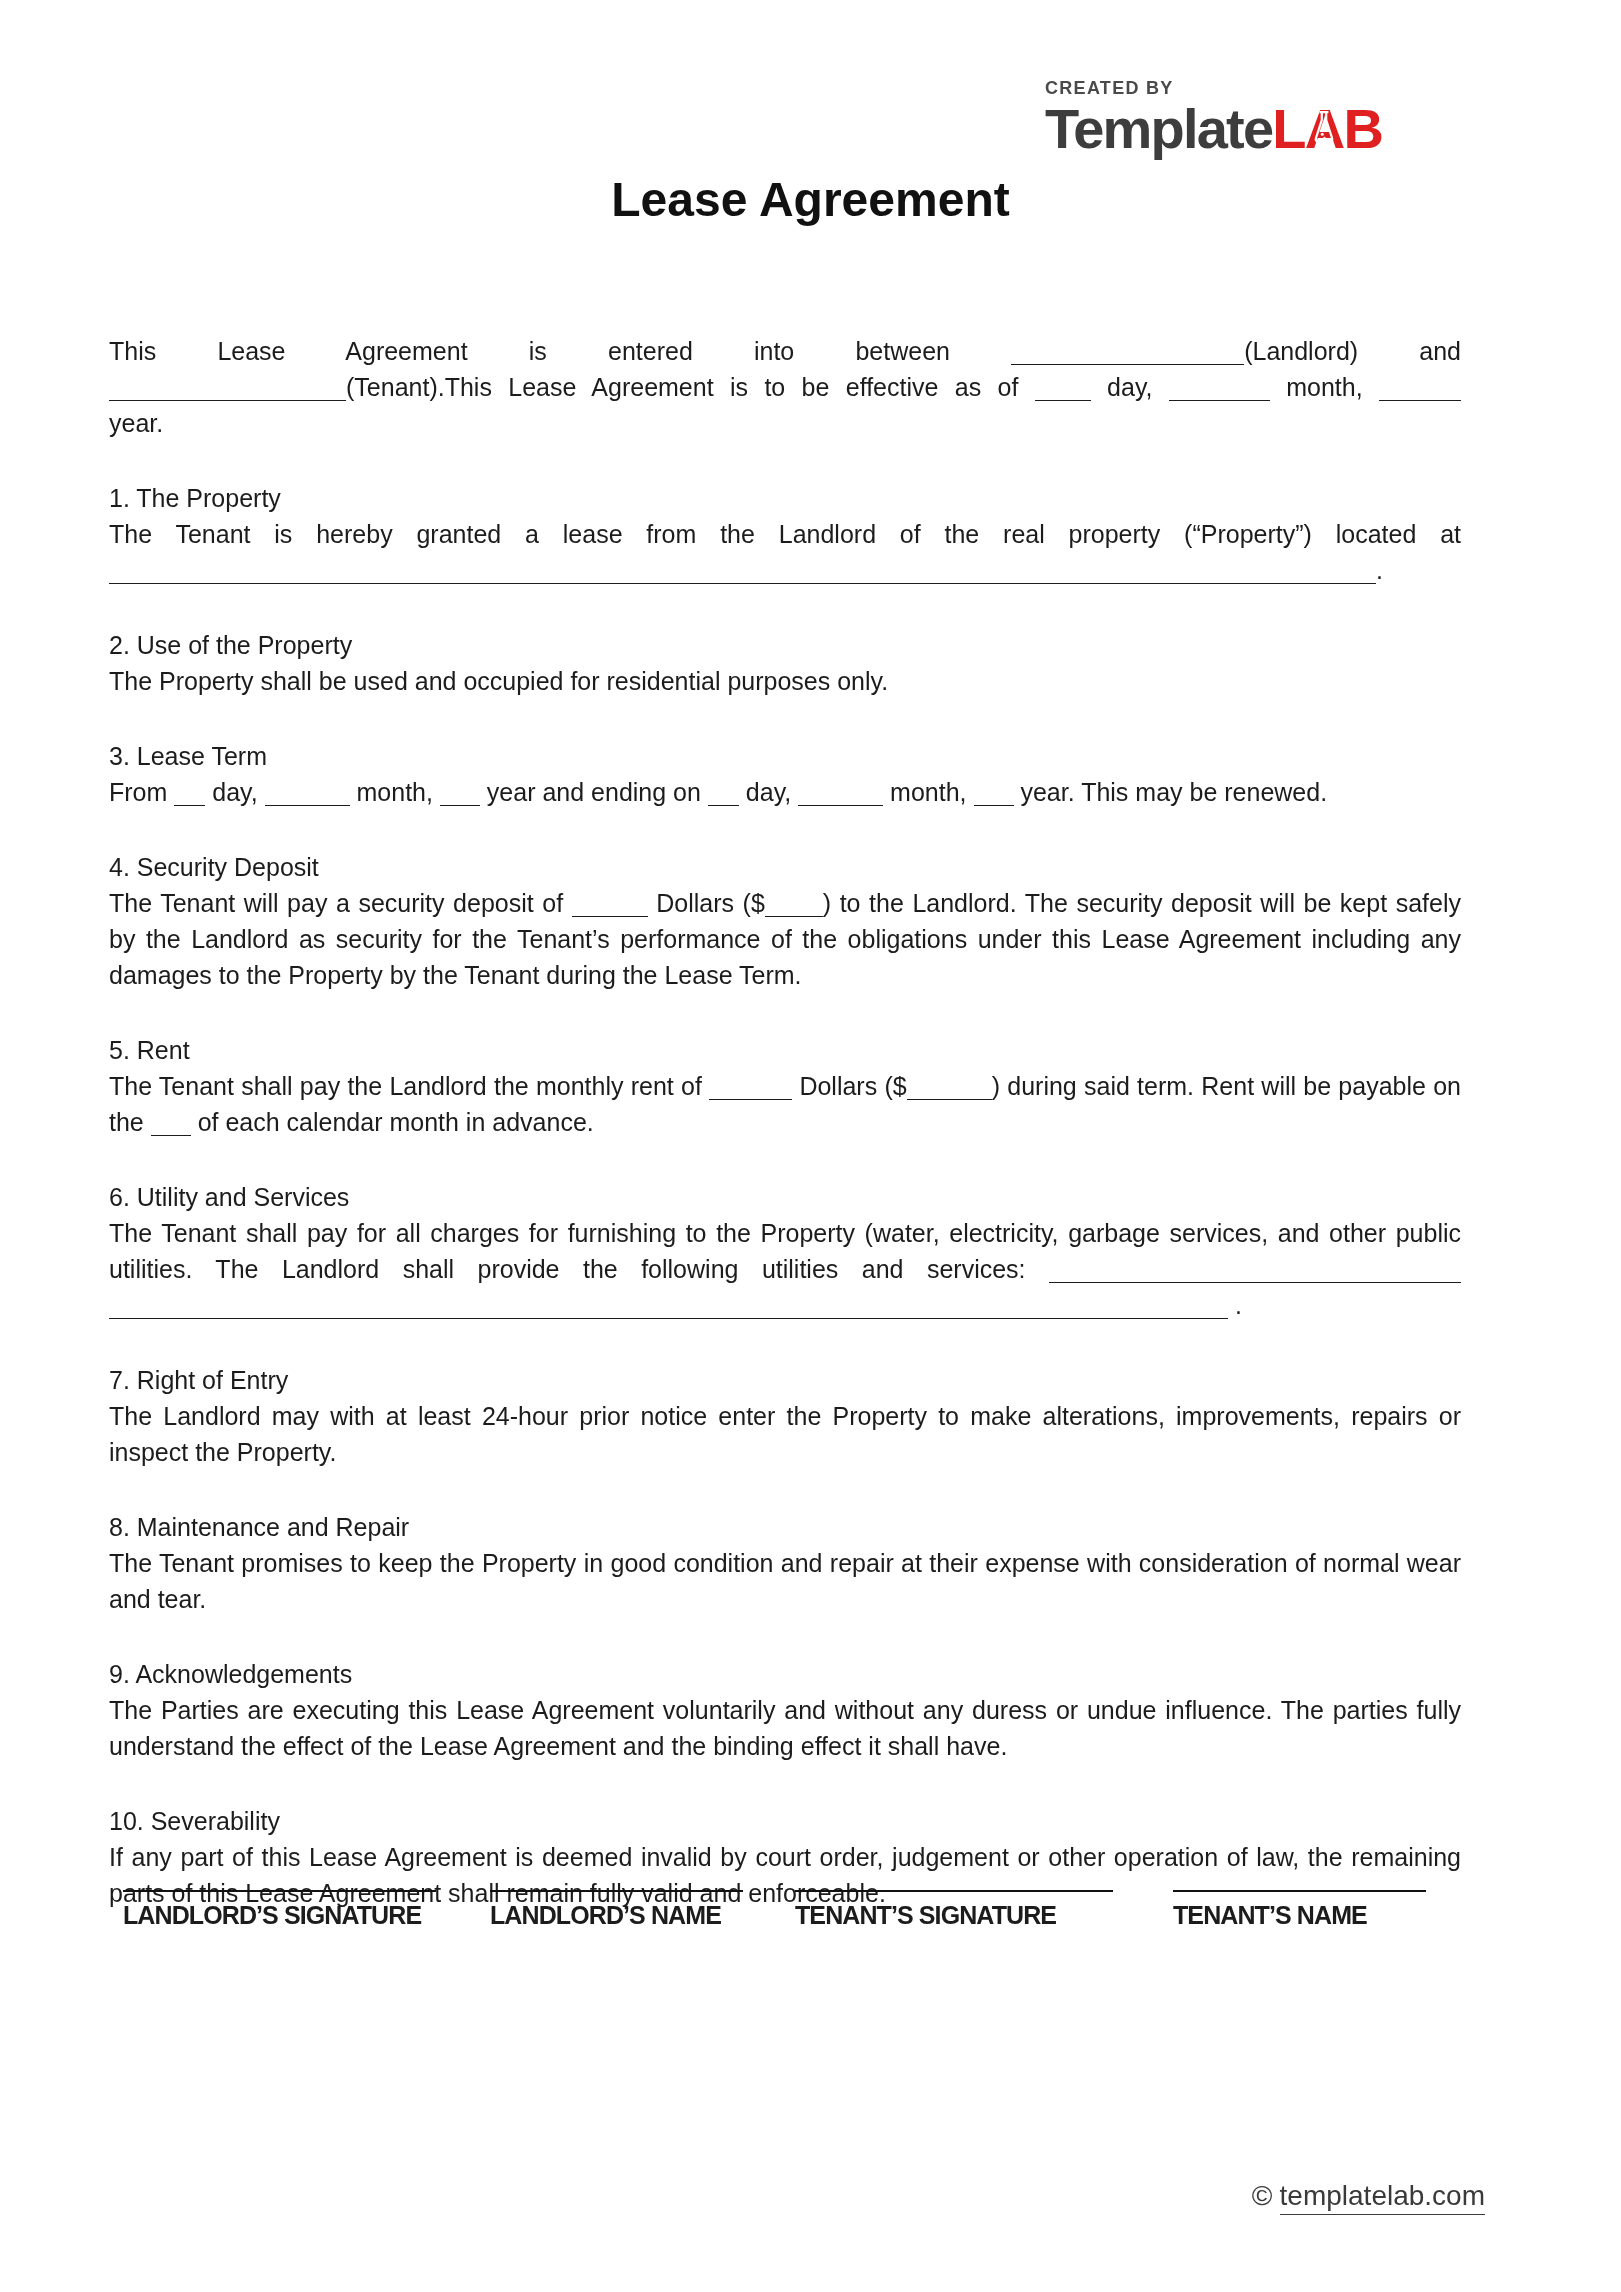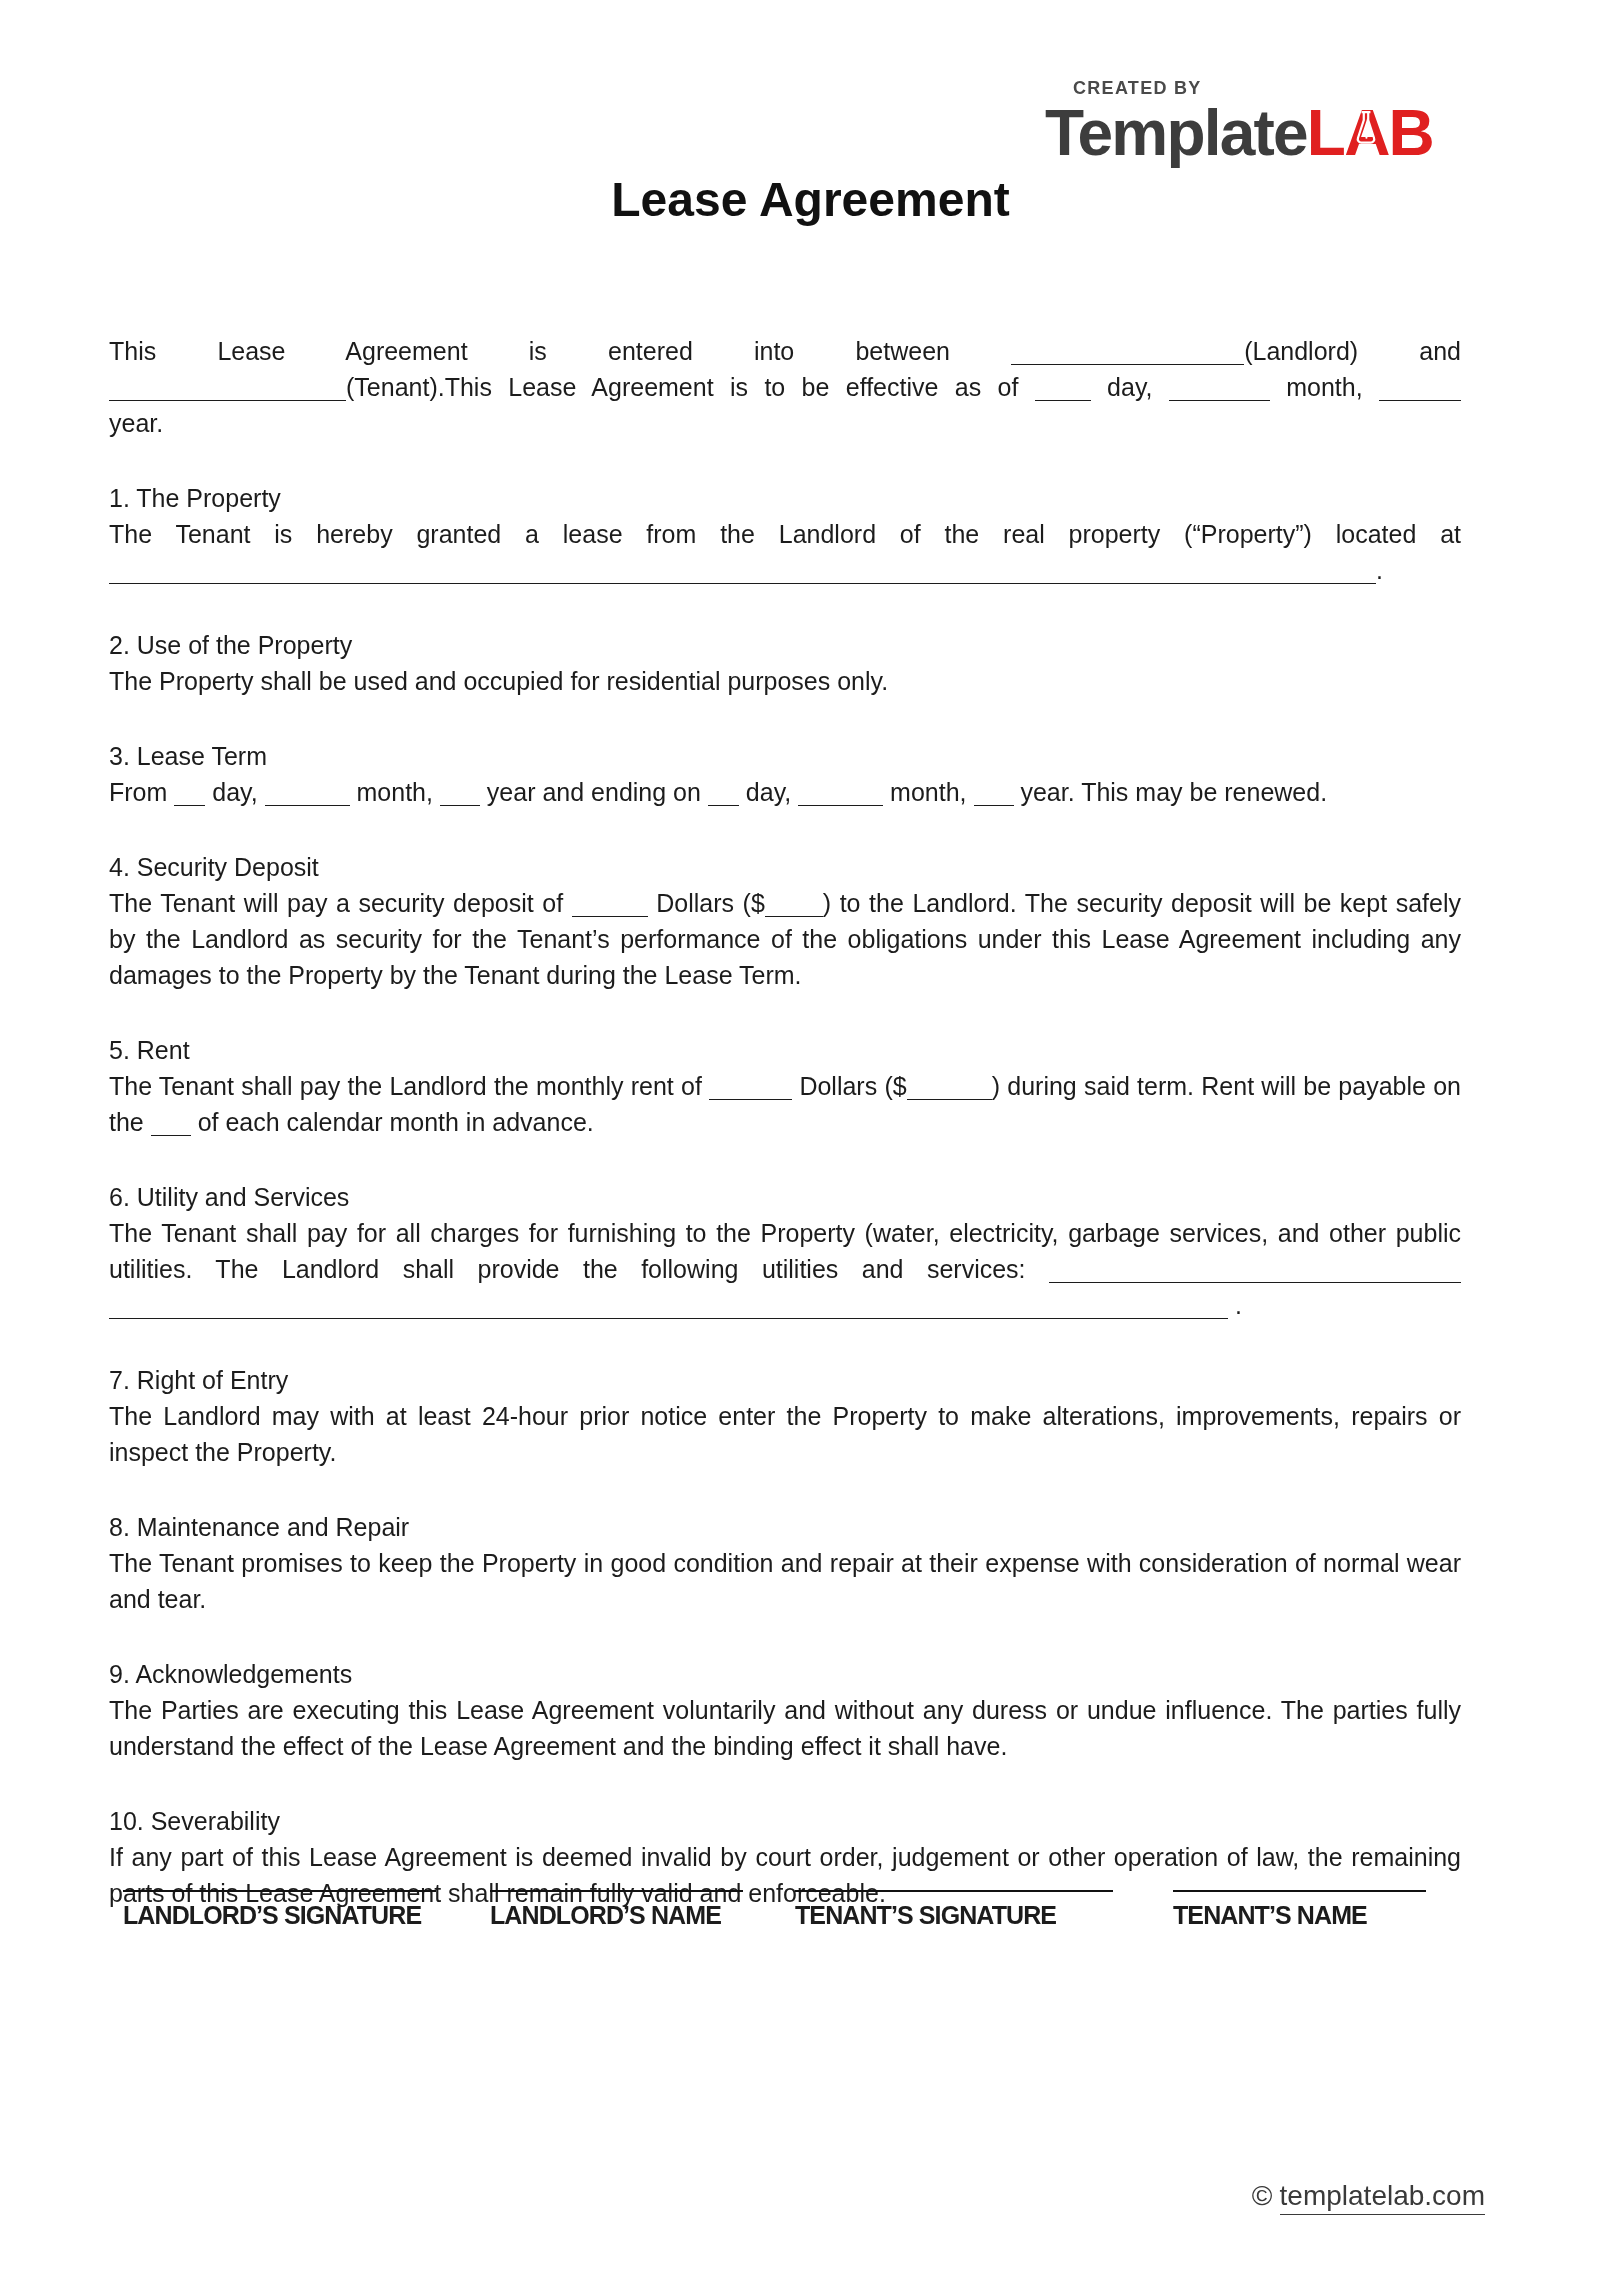--- a/index.html
+++ b/index.html
@@ -2,22 +2,22 @@
 <html style="font-size:14.3px"><head>
 <meta charset="utf-8">
 <style>
   html,body{margin:0;padding:0;background:#ffffff;}
   .page{
     position:relative;width:1621px;height:2293px;background:#ffffff;
     font-family:"Liberation Sans","DejaVu Sans",sans-serif;color:#1c1c1c;overflow:hidden;
   }
   
   .logo{position:absolute;top:79px;left:1045px;line-height:1;}
-  .created-by{font-size:18px;font-weight:bold;color:#4a4a4a;letter-spacing:1.3px;margin-left:28px;}
-  .brand{font-size:64px;font-weight:bold;letter-spacing:-1.8px;margin-top:3.6px;white-space:nowrap;}
+  .created-by{font-size:18px;font-weight:bold;color:#4a4a4a;letter-spacing:1.3px;}
+  .brand{font-size:56px;font-weight:bold;letter-spacing:-1.8px;margin-top:3.6px;white-space:nowrap;}
   .brand .gray{color:#3d3d3d;}
   .brand .red{color:#e02020;}
   .logo-a{position:relative;display:inline-block;}
   .flask{position:absolute;left:50%;top:9px;transform:translateX(-50%);}
   
   .title{position:absolute;top:172px;left:0;width:1621px;text-align:center;
          font-size:48px;font-weight:bold;color:#111;}
   
   .content{position:absolute;top:333px;left:109px;width:1352px;
            font-size:25px;line-height:36px;}

